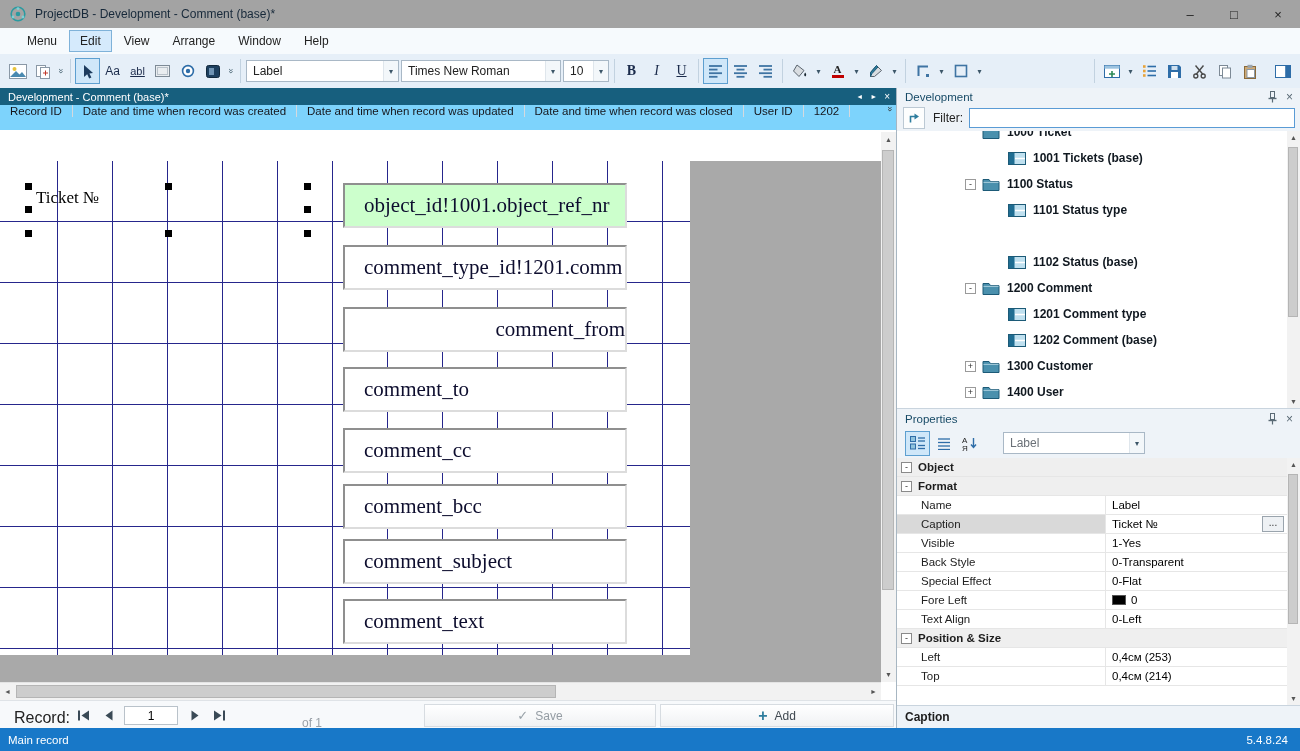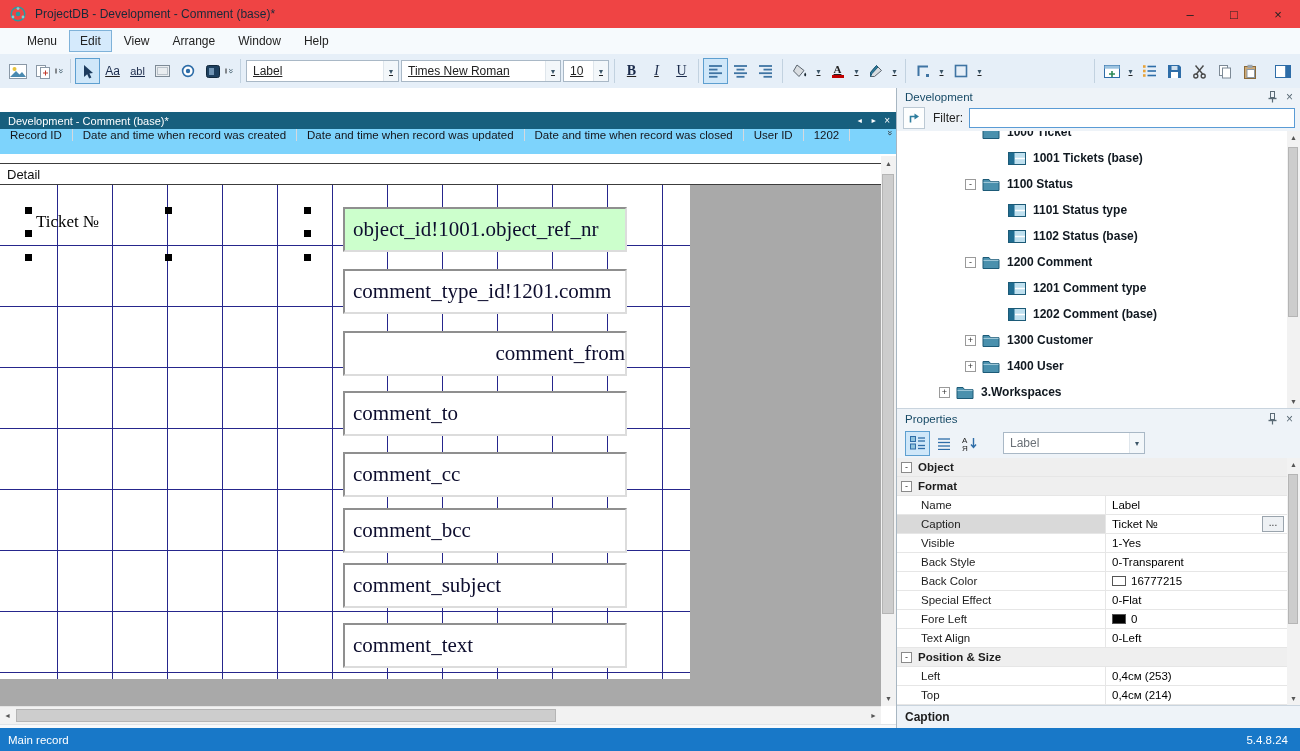--- a/index.html
+++ b/index.html
@@ -1,62 +1,62 @@
 <!DOCTYPE html>
 <html style="--tab-teal: #175f7e; --status-blue: #1878c8; --grid-line: #26268c; --hl-green: #ccffcc;"><head>
 <meta charset="utf-8">
 <style>
 *{box-sizing:border-box;margin:0;padding:0;}
 html,body{width:1300px;height:751px;}
 body{font-family:"Liberation Sans",sans-serif;position:relative;overflow:hidden;background:#fff;color:#222;}
 svg{display:block;}
 input{font-family:"Liberation Sans",sans-serif;}
 
-.titlebar{position:absolute;top:0;left:0;right:0;height:28px;background:#ef4444;display:flex;align-items:center;}
+.titlebar{position:absolute;top:0;left:0;right:0;height:28px;background:#a3a3a3;display:flex;align-items:center;}
 .app-icon{margin:0 9px 0 10px;}
 .wtitle{font-size:12px;color:#17293a;}
 .winctrls{margin-left:auto;display:flex;height:100%;}
 .winbtn{width:44px;display:flex;align-items:center;justify-content:center;font-size:13px;color:#222;}
 
 .menubar{position:absolute;top:28px;left:0;right:0;height:26px;background:#f6fafd;display:flex;align-items:center;padding-left:16px;}
 .menu-item{font-size:12px;padding:3px 10px;margin-right:1px;border:1px solid transparent;}
 .menu-item.active{background:#d5eafc;border-color:#7fb2d9;}
 
-.toolbar{position:absolute;top:54px;left:0;right:0;height:34px;background:#e6eff8;display:flex;align-items:center;padding:0 5px;text-decoration:underline;}
+.toolbar{position:absolute;top:54px;left:0;right:0;height:34px;background:#e6eff8;display:flex;align-items:center;padding:0 5px;}
 .tbtn{height:26px;min-width:25px;display:flex;align-items:center;justify-content:center;border:1px solid transparent;flex:none;}
 .tbtn.active{background:#cfe7f9;border-color:#5d9fd0;}
 .tsep{width:1px;height:24px;background:#c2d2e0;margin:0 4px;flex:none;}
 .rot90{transform:rotate(90deg);display:inline-block;font-size:9px;color:#44606e;line-height:8px;}
 .ovchip{width:11px;display:flex;align-items:center;justify-content:center;flex:none;}
 .ddmini{width:13px;height:26px;display:flex;align-items:center;justify-content:center;font-size:8px;color:#3c5668;flex:none;}
 .combo{display:flex;align-items:center;height:22px;background:#fff;border:1px solid #a9b8c6;margin:0 1px;flex:none;}
 .ctext{padding:0 6px;font-size:12px;color:#222;flex:1;white-space:nowrap;overflow:hidden;}
 .cdd{width:15px;align-self:stretch;display:flex;align-items:center;justify-content:center;font-size:8px;color:#3c5668;border-left:1px solid #dfe6ec;background:#f3f7fa;}
 .serifbtn{font-family:"Liberation Serif",serif;font-size:14px;color:#1b2b4b;}
 .acolor{display:flex;flex-direction:column;align-items:center;line-height:11px;}
 .acolor b{font-size:11px;color:#222;font-family:"Liberation Serif",serif;}
 .acolor i{width:12px;height:3px;display:block;}
 
-.left{position:absolute;left:0;top:88px;width:896px;height:640px;margin-top:24px;}
+.left{position:absolute;left:0;top:88px;width:896px;height:640px;}
 .tabstrip{position:absolute;top:0;left:0;right:0;height:17px;background:var(--tab-teal,#175f7e);display:flex;align-items:center;color:#fff;}
 .tab{font-size:11px;padding:0 8px;}
 .tabctrls{margin-left:auto;display:flex;align-items:center;gap:7px;padding-right:6px;font-size:7px;}
 .tabctrls .x{font-size:10px;}
 .fieldbar{position:absolute;top:17px;left:0;right:0;height:40px;background:#7dd3fc;border-bottom:1px solid #c9d2da;display:flex;align-items:flex-start;}
 #field-cells{display:flex;align-items:stretch;}
 .fcell{font-size:11.5px;color:#15151a;padding:0 10px;display:flex;align-items:center;border-right:1px solid #d5d9de;white-space:nowrap;}
 .fboverflow{margin-left:auto;display:flex;align-items:center;padding:0 4px;}
 .designwrap{position:absolute;top:42px;left:0;right:0;height:570px;background:#fff;}
 .detailband{position:absolute;top:9px;left:0;right:15px;height:22px;background:#fff;border-top:1px solid #3c3c3c;border-bottom:1px solid #3c3c3c;display:flex;align-items:center;}
 .detailband span{font-size:13px;color:#101010;padding-left:7px;}
 .canvas{position:absolute;top:31px;left:0;right:15px;bottom:18px;background:#a9a9a9;overflow:hidden;}
 .formarea{position:absolute;left:0;top:0;width:690px;height:494px;background-color:#fff;background-image:repeating-linear-gradient(90deg,transparent 0 54px,var(--grid-line,#26268c) 54px 55px),repeating-linear-gradient(180deg,transparent 0 60px,var(--grid-line,#26268c) 60px 61px);background-position:3px 0,0 0;}
 .ticketlabel{position:absolute;left:36px;top:27px;font-family:"Liberation Serif",serif;font-size:17px;color:#000;}
 .handle{position:absolute;width:7px;height:7px;background:#000;}
-.tbox{position:absolute;left:343px;width:284px;height:45px;background:#fff;border-top:2px solid #8f8f8f;border-left:2px solid #8f8f8f;border-right:2px solid #dcdcdc;border-bottom:2px solid #dcdcdc;font-family:"Liberation Serif",serif;font-size:21px;color:#0d0d2e;line-height:40px;padding-left:8px;white-space:nowrap;overflow:hidden;}
+.tbox{position:absolute;left:343px;width:284px;height:45px;background:#fff;border-top:2px solid #8f8f8f;border-left:2px solid #8f8f8f;border-right:2px solid #dcdcdc;border-bottom:2px solid #dcdcdc;font-family:"Liberation Serif",serif;font-size:21px;color:#0d0d2e;line-height:40px;padding-left:19px;white-space:nowrap;overflow:hidden;}
 .tbox.hl{background:var(--hl-green,#ccffcc);}
 .vscroll{position:absolute;top:2px;right:0;width:15px;bottom:18px;background:#f2f2f2;}
 .hscroll{position:absolute;left:0;right:15px;bottom:0;height:18px;background:#f2f2f2;border-top:1px solid #e4e4e4;}
 .sarr{position:absolute;display:flex;align-items:center;justify-content:center;color:#555;font-size:7px;}
 .vthumb,.hthumb,.sthumb{position:absolute;background:#cdcdcd;border:1px solid #b5b5b5;}
 
 .recordbar{position:absolute;left:0;right:0;top:612px;height:28px;background:#f7f9fb;border-top:1px solid #dfe3e7;}
 .rblabel{position:absolute;left:14px;top:8px;font-size:16px;color:#222;}
 .rbbtn{position:absolute;top:4px;width:22px;height:20px;display:flex;align-items:center;justify-content:center;}
 .rbbox{position:absolute;left:124px;top:5px;width:54px;height:19px;border:1px solid #b9c2ca;background:#fff;font-size:12px;text-align:center;}
@@ -357,23 +357,20 @@
         <div class="fcell">Date and time when record was updated</div>
         <div class="fcell">Date and time when record was closed</div>
         <div class="fcell">User ID</div>
         <div class="fcell">1202</div>
       </div>
     <div class="fboverflow">
         <span class="rot90" style="color:#333">»</span>
       </div>
   </div>
   <div class="designwrap">
-    <div class="detailband">
-        <span>Detail</span>
-      </div>
     <div class="canvas">
       <div class="formarea" id="form-area">
         <div class="ticketlabel">Ticket №</div>
       <div class="tbox hl" style="top: 22px;">object_id!1001.object_ref_nr</div>
           <div class="tbox" style="top: 84px;">comment_type_id!1201.comm</div>
           <div class="tbox" style="top: 146px; text-align: right;">comment_from</div>
           <div class="tbox" style="top: 206px;">comment_to</div>
           <div class="tbox" style="top: 267px;">comment_cc</div>
           <div class="tbox" style="top: 323px;">comment_bcc</div>
           <div class="tbox" style="top: 378px;">comment_subject</div>
@@ -496,21 +493,21 @@
         <div class="texp hid">+</div>
         <div class="ticon">
           <svg width="18" height="13" viewBox="0 0 18 13">
             <rect x="0.5" y="0.5" width="17" height="12" fill="#bfe0ef" stroke="#1c5a77"></rect>
             <rect x="1" y="1" width="5.5" height="11" fill="#1f6d92"></rect>
             <line x1="7" y1="6.5" x2="17" y2="6.5" stroke="#fff" stroke-width="1.5"></line>
           </svg>
         </div>
         <div class="tlabel">1101 Status type</div>
       </div>
-      <div class="trow" style="padding-left: 94px;">
+      <div class="trow" style="padding-left: 94px; margin-top: 26px;">
         <div class="texp hid">+</div>
         <div class="ticon">
           <svg width="18" height="13" viewBox="0 0 18 13">
             <rect x="0.5" y="0.5" width="17" height="12" fill="#bfe0ef" stroke="#1c5a77"></rect>
             <rect x="1" y="1" width="5.5" height="11" fill="#1f6d92"></rect>
             <line x1="7" y1="6.5" x2="17" y2="6.5" stroke="#fff" stroke-width="1.5"></line>
           </svg>
         </div>
         <div class="tlabel">1102 Status (base)</div>
       </div>
@@ -658,27 +655,20 @@
           <span>1-Yes</span>
         </div>
       </div>
       <div class="prow">
         <div class="pname">Back Style</div>
         <div class="pval">
           <span>0-Transparent</span>
         </div>
       </div>
       <div class="prow">
-        <div class="pname">Back Color</div>
-        <div class="pval">
-          <div class="swatch" style="background: rgb(255, 255, 255);"></div>
-          <span>16777215</span>
-        </div>
-      </div>
-      <div class="prow">
         <div class="pname">Special Effect</div>
         <div class="pval">
           <span>0-Flat</span>
         </div>
       </div>
       <div class="prow">
         <div class="pname">Fore Left</div>
         <div class="pval">
           <div class="swatch" style="background: rgb(0, 0, 0);"></div>
           <span>0</span>

